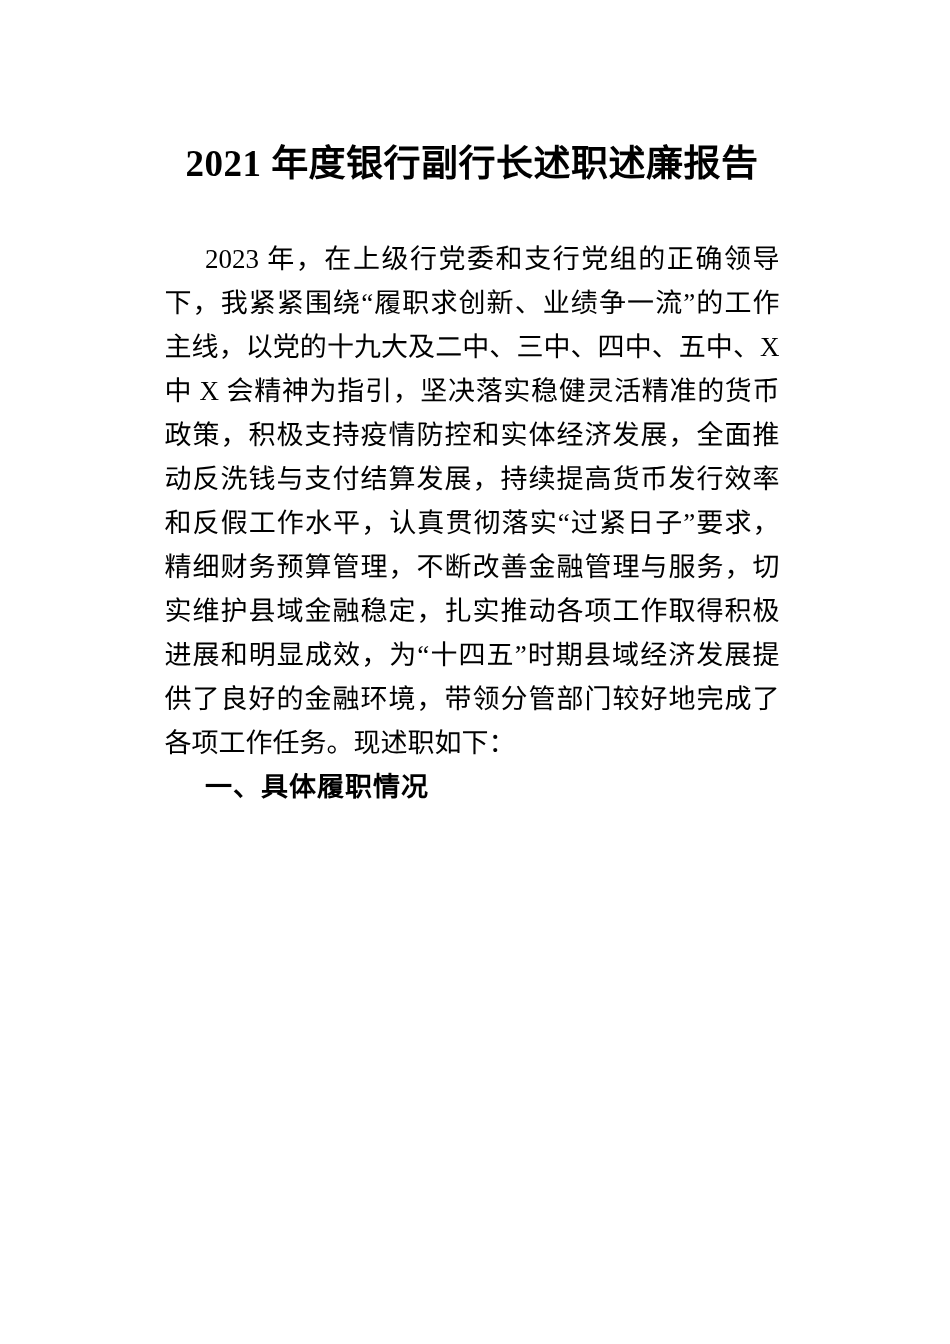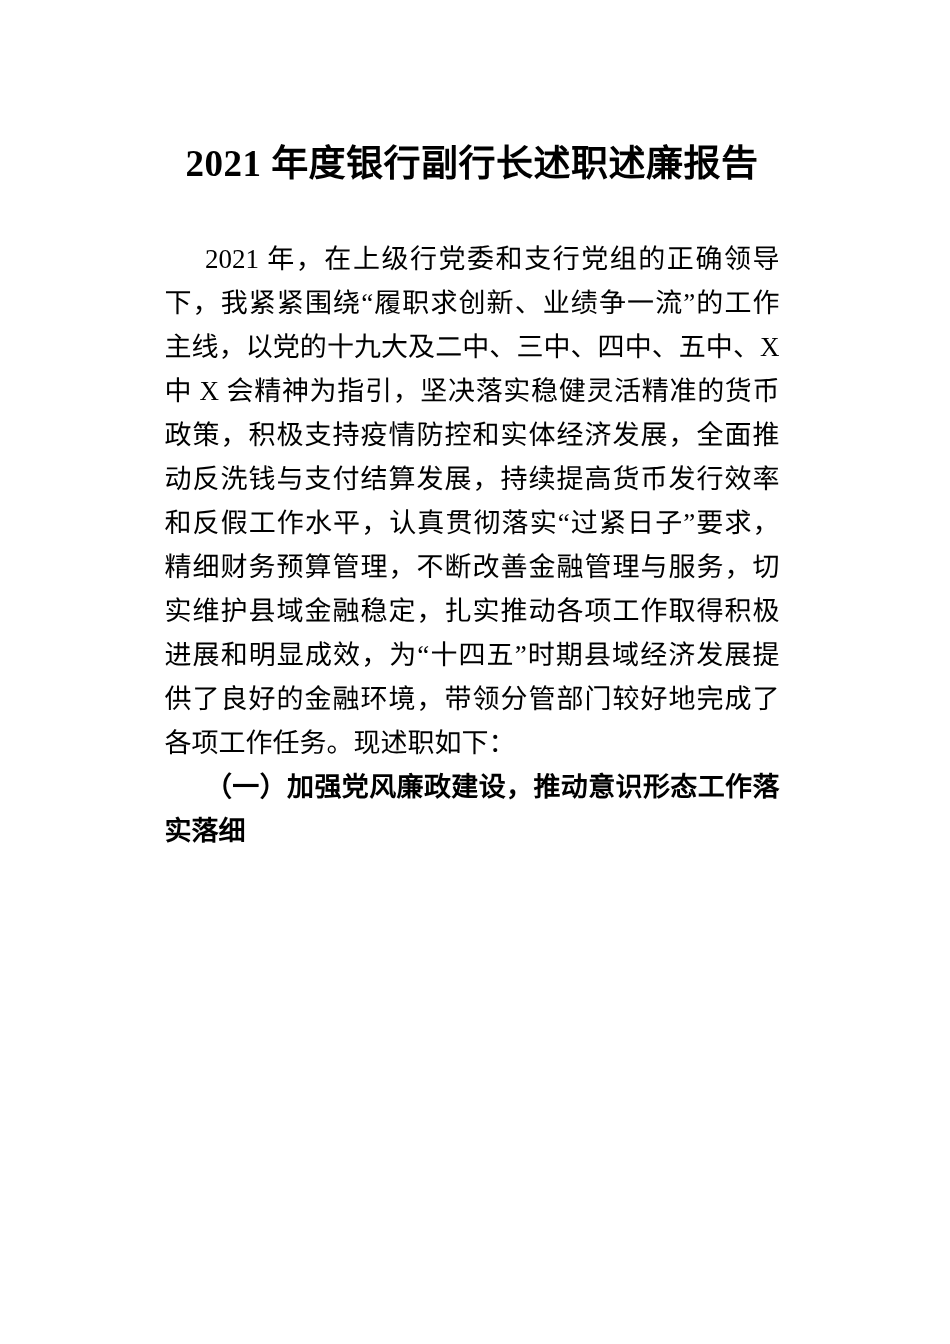--- a/index.html
+++ b/index.html
@@ -46,19 +46,19 @@
     font-weight: 700;
   }
 </style>
 </head>
 <body>
 
 <div class="page">
 
   <h1 class="doc-title">2021 年度银行副行长述职述廉报告</h1>
 
-  <p class="para body">2021 年，在上级行党委和支行党组的正确领导下，我紧紧围绕“履职求创新、业绩争一流”的工作主线，以党的十九大及二中、三中、四中、五中、X 中 X 会精神为指引，坚决落实稳健灵活精准的货币政策，积极支持疫情防控和实体经济发展，全面推动反洗钱与支付结算发展，持续提高货币发行效率和反假工作水平，认真贯彻落实“过紧日子”要求，精细财务预算管理，不断改善金融管理与服务，切实维护县域金融稳定，扎实推动各项工作取得积极进展和明显成效，为“十四五”时期县域经济发展提供了良好的金融环境，带领分管部门较好地完成了各项工作任务。现述职如下：</p>
+  <p class="para body">2023 年，在上级行党委和支行党组的正确领导下，我紧紧围绕“履职求创新、业绩争一流”的工作主线，以党的十九大及二中、三中、四中、五中、X 中 X 会精神为指引，坚决落实稳健灵活精准的货币政策，积极支持疫情防控和实体经济发展，全面推动反洗钱与支付结算发展，持续提高货币发行效率和反假工作水平，认真贯彻落实“过紧日子”要求，精细财务预算管理，不断改善金融管理与服务，切实维护县域金融稳定，扎实推动各项工作取得积极进展和明显成效，为“十四五”时期县域经济发展提供了良好的金融环境，带领分管部门较好地完成了各项工作任务。现述职如下：</p>
 
+  <p class="para heading1">一、具体履职情况</p>
 
-  <p class="para heading2">（一）加强党风廉政建设，推动意识形态工作落实落细</p>
 
 
 </div>
 
 </body></html>

